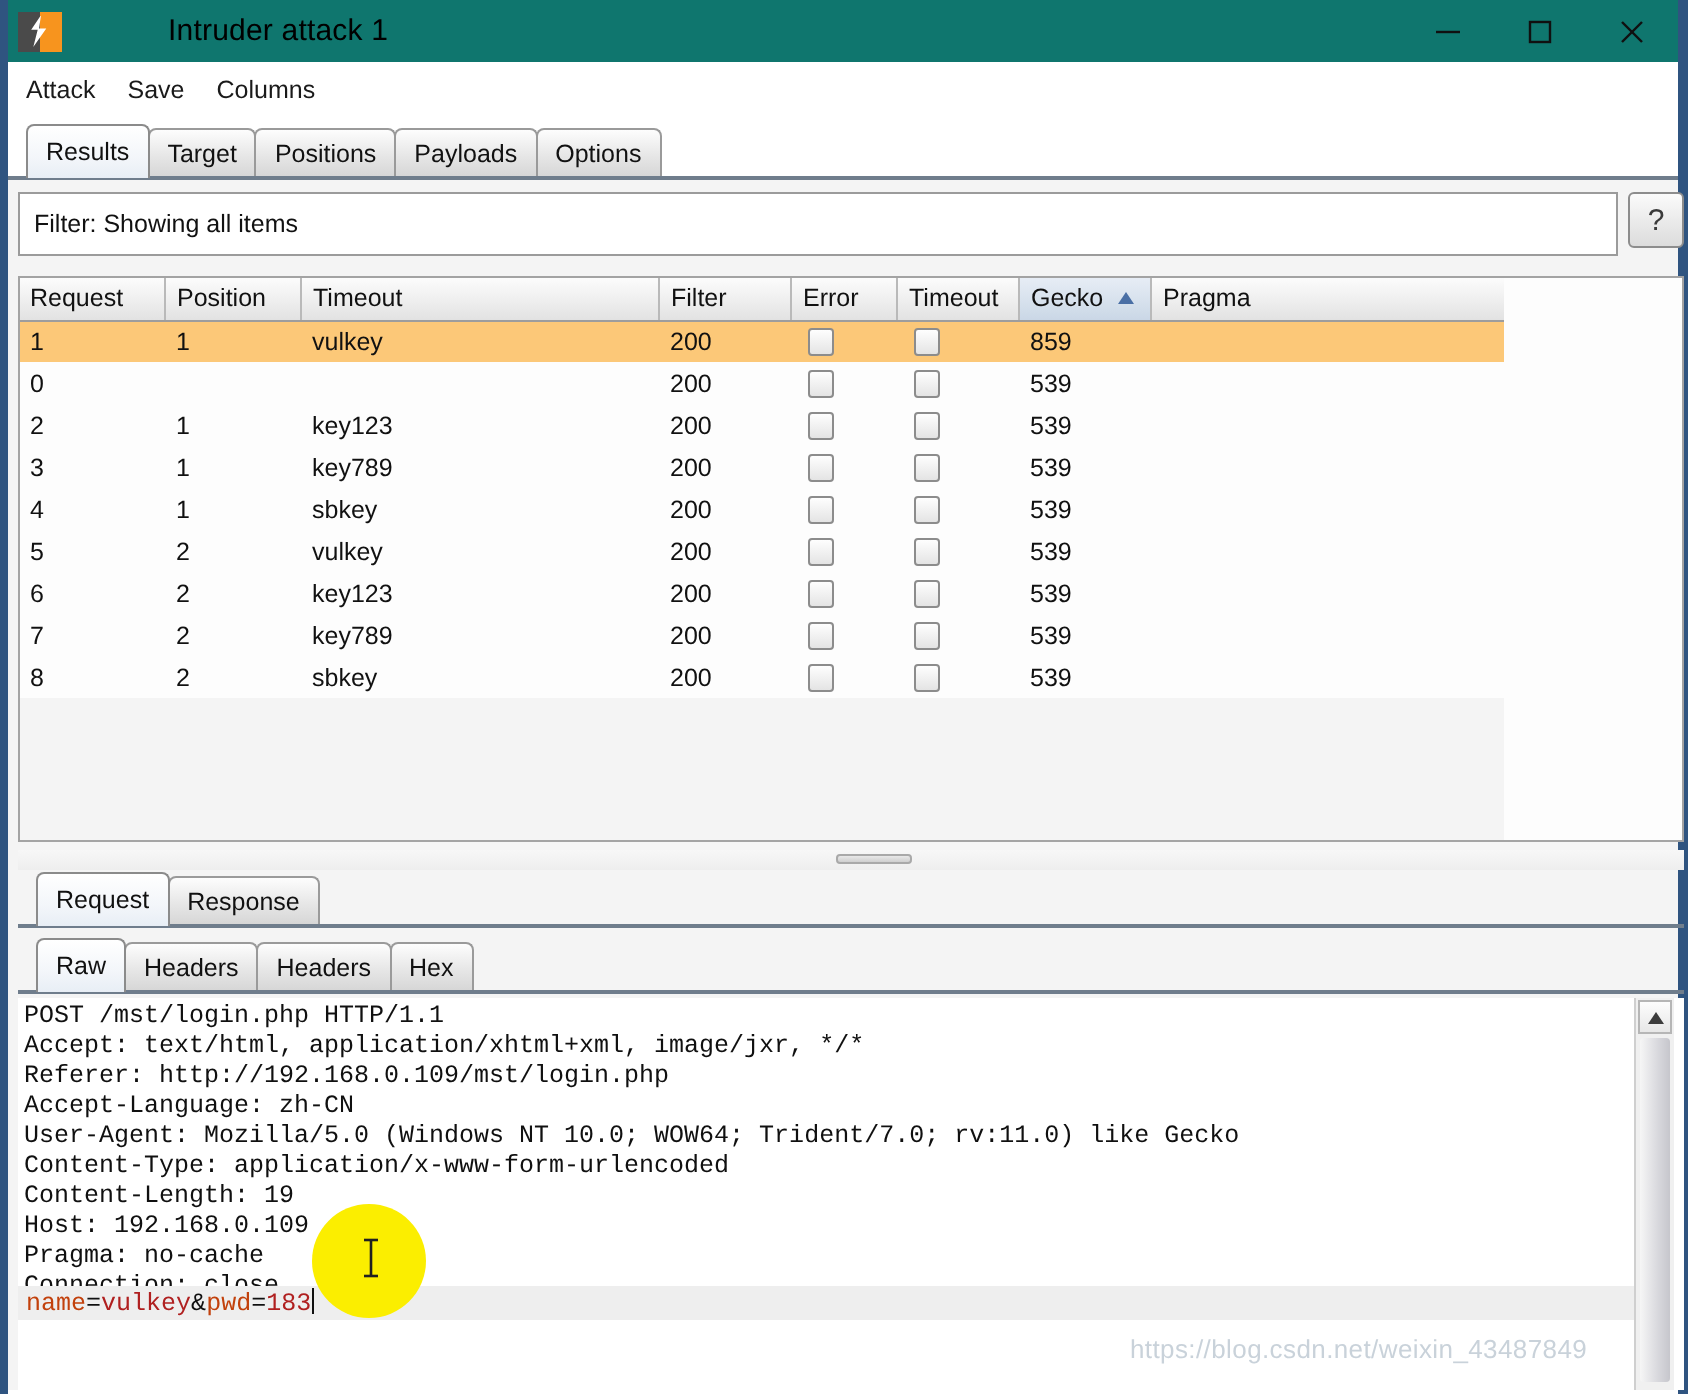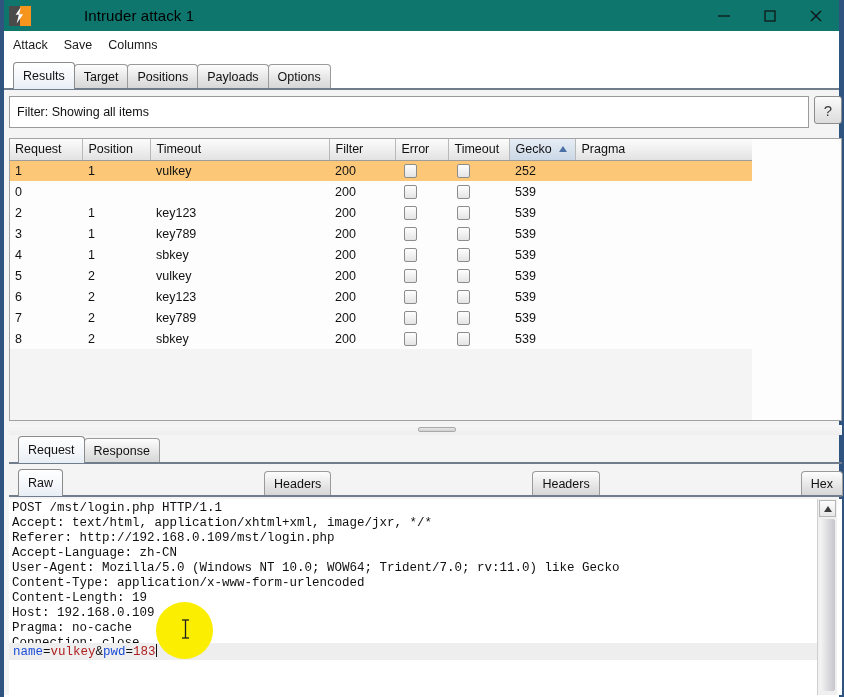--- a/index.html
+++ b/index.html
@@ -290,21 +290,20 @@
 
   
   #sub-tabs {
     position: absolute;
     left: 5px; top: 378px;
     width: 833px; height: 28px;
     display: flex;
     align-items: flex-end;
     padding-left: 9px;
     box-sizing: border-box;
-    justify-content: space-between;
   }
   #sub-underline {
     position: absolute;
     left: 5px; top: 405px;
     width: 833px; height: 2px;
     background: #6f7d8c;
   }
 
   
   #editor {
@@ -331,21 +330,21 @@
     background: #eeeeee;
   }
   #body-text {
     position: absolute;
     left: 4px; top: 145px;
     font-family: "Liberation Mono", "DejaVu Sans Mono", monospace;
     font-size: 12.5px;
     line-height: 15px;
     white-space: pre;
   }
-  .tok-name { color: #1d4ed8; }
+  .tok-name { color: #c2410c; }
   .tok-val  { color: #b02020; }
   .tok-sep  { color: #101010; }
   #caret {
     display: inline-block;
     width: 1px; height: 13px;
     background: #101010;
     vertical-align: -2px;
   }
 
   
@@ -490,21 +489,21 @@
           </tr>
         </thead>
         <tbody id="results-body">
             <tr class="selected">
               <td>1</td>
               <td>1</td>
               <td>vulkey</td>
               <td>200</td>
               <td><span class="cb"></span></td>
               <td><span class="cb"></span></td>
-              <td>252</td>
+              <td>859</td>
               <td></td>
             </tr>
             <tr>
               <td>0</td>
               <td></td>
               <td></td>
               <td>200</td>
               <td><span class="cb"></span></td>
               <td><span class="cb"></span></td>
               <td>539</td>
@@ -629,14 +628,15 @@
 
   <div id="click-halo"></div>
   <div id="ibeam">
     <svg width="11" height="22" viewBox="0 0 11 22">
       <line x1="5.5" y1="2" x2="5.5" y2="20" stroke="#202020" stroke-width="1.3"></line>
       <line x1="2" y1="2" x2="9" y2="2" stroke="#202020" stroke-width="1.3"></line>
       <line x1="2" y1="20" x2="9" y2="20" stroke="#202020" stroke-width="1.3"></line>
     </svg>
   </div>
 
+  <div id="watermark">https://blog.csdn.net/weixin_43487849</div>
 
 </div>
 
 </body></html>

